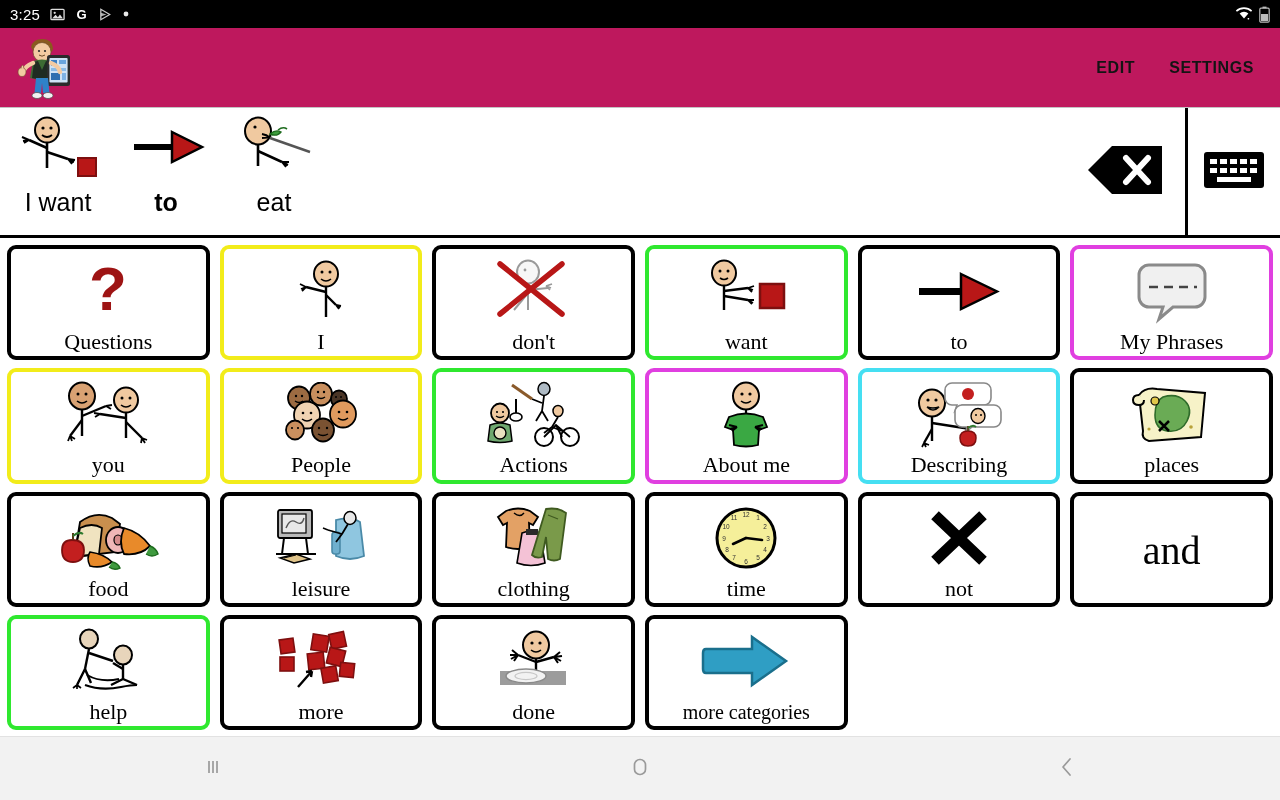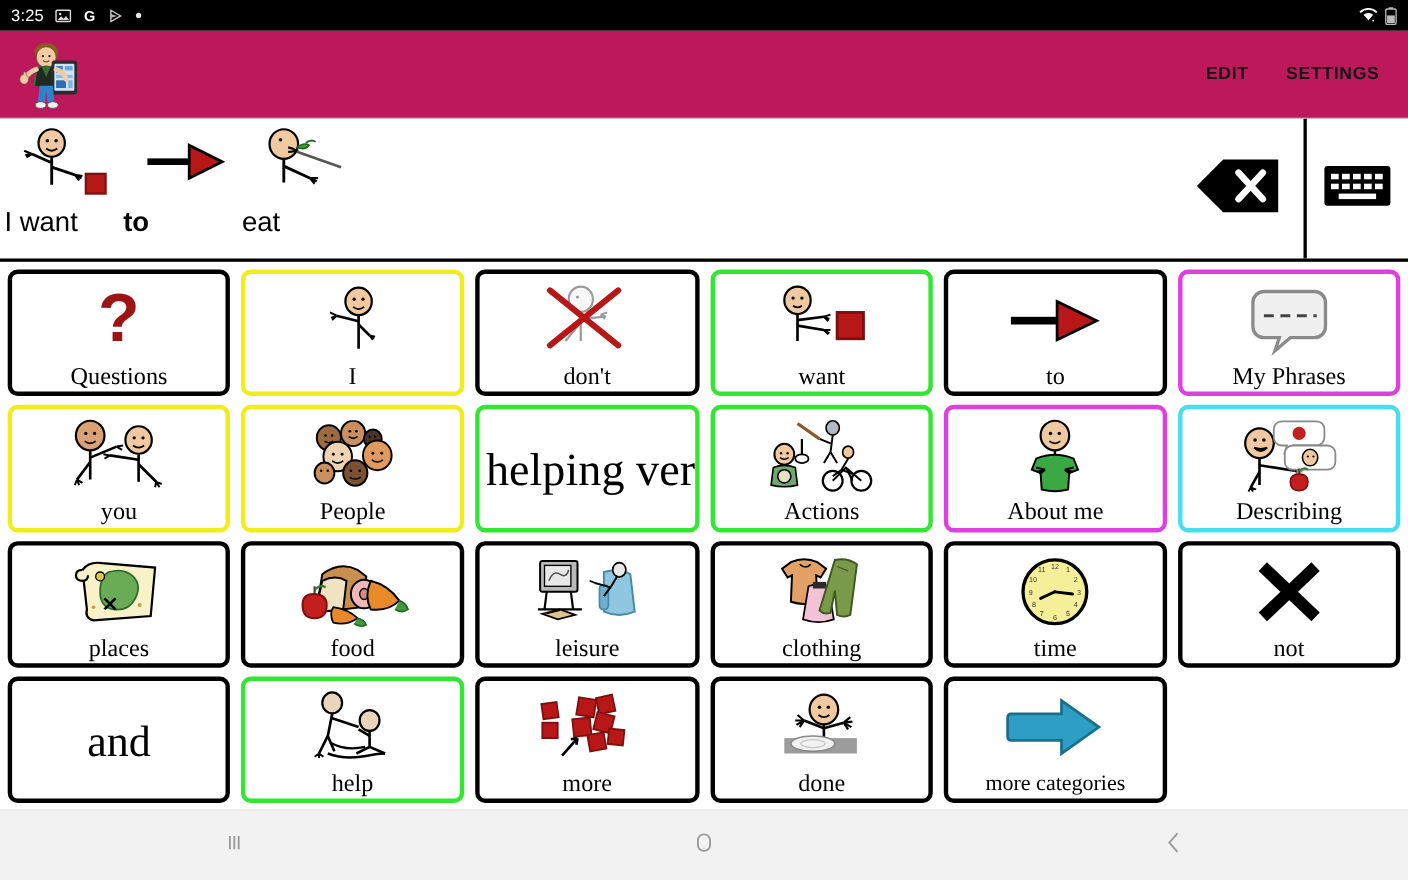--- a/index.html
+++ b/index.html
@@ -35,21 +35,21 @@
   }
 
   
   .sentencebar {
     height: 130px; background: #fff; display: flex; align-items: stretch;
     flex: 0 0 130px; border-bottom: 3px solid #000; position: relative;
   }
   .sent-words { display: flex; align-items: flex-start; padding-left: 4px; }
   .sent-word {
     width: 108px; height: 126px; display: flex; flex-direction: column;
-    align-items: flex-start; justify-content: flex-start; cursor: pointer; padding-top: 4px;
+    align-items: center; justify-content: flex-start; cursor: pointer; padding-top: 4px;
   }
   .sent-sym { height: 76px; width: 100%; display: flex; align-items: center; justify-content: center; }
   .sent-label { font-size: 25px; color: #000; line-height: 1; margin-top: 2px; }
   .sent-label.bold { font-weight: bold; }
 
   .sent-right { margin-left: auto; display: flex; align-items: center; height: 100%; }
   .sent-del { width: 120px; display: flex; align-items: center; justify-content: center; cursor: pointer; }
   .sent-divider { width: 3px; background: #000; height: 100%; }
   .sent-kbd { width: 92px; display: flex; align-items: center; justify-content: center; cursor: pointer; }
 
@@ -418,25 +418,20 @@
               <path d="M29 37 q5 4 10 0"></path>
                 <path d="M65 36 q5 4 10 0"></path>
               <path d="M45 52 q5 3 10 0"></path>
             </g>
           </svg>
         </span>
         <span class="cap">People</span>
       </div>
     </div>
 
-    <div class="cell">
-      <div class="btn textonly clip" style="border-color:#2fe82f">
-        <span class="cap">helping ver</span>
-      </div>
-    </div>
 
     <div class="cell">
       <div class="btn" style="border-color:#2fe82f">
         <span class="sym">
           <svg width="104" height="68" viewBox="0 0 104 68">
 
             <ellipse cx="62" cy="8" rx="6" ry="6.5" fill="#aebac4" stroke="#000" stroke-width="1.5"></ellipse>
             <path d="M62 15 L60 30 M60 22 L50 18 M60 30 L54 40 M60 30 L66 40" stroke="#000" stroke-width="1.8" fill="none"></path>
             <path d="M50 18 L30 4" stroke="#8a5a2b" stroke-width="3"></path>
 

